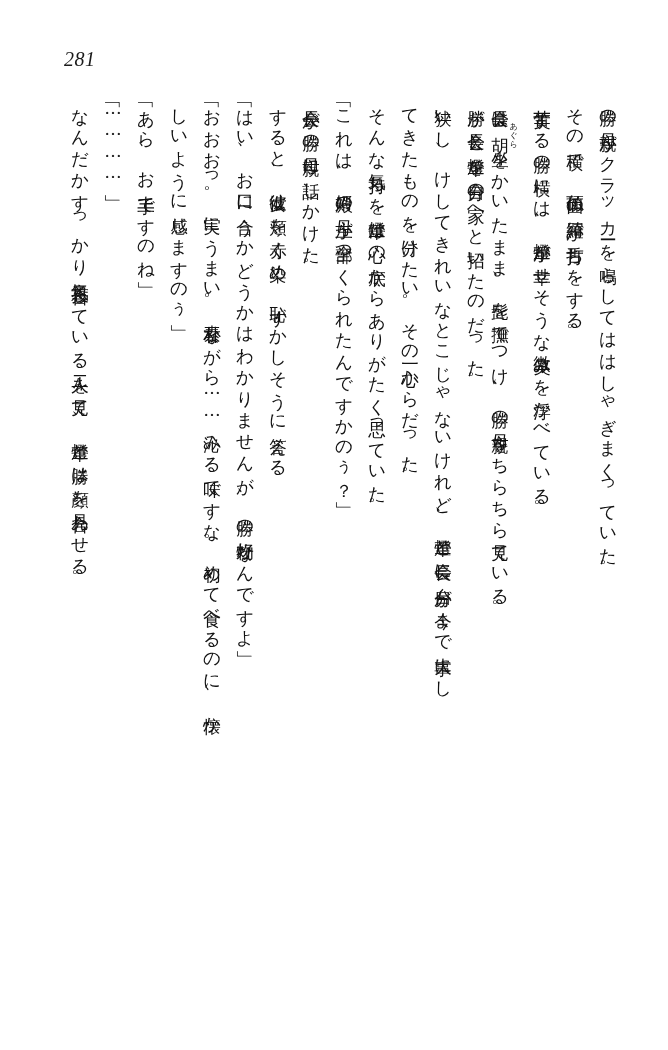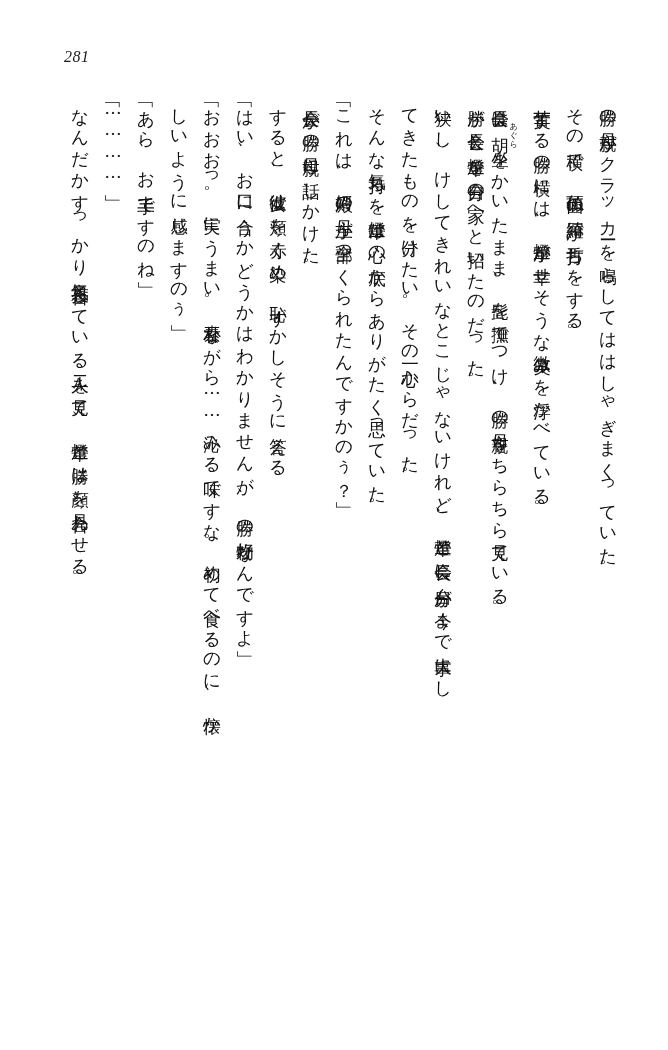--- a/index.html
+++ b/index.html
@@ -17,21 +17,21 @@
   .page {
     position: relative;
     width: 668px;
     height: 1050px;
     background: #ffffff;
   }
   .page-number {
     position: absolute;
     top: 48px;
     left: 64px;
-    font-size: 16px;
+    font-size: 20px;
     font-family: "Liberation Serif", "DejaVu Serif", serif;
     font-style: italic;
     color: #1a1a1a;
     letter-spacing: 0.5px;
     text-align: right;
   }
   .text-body {
     position: absolute;
     top: 96px;
     right: 52px;

